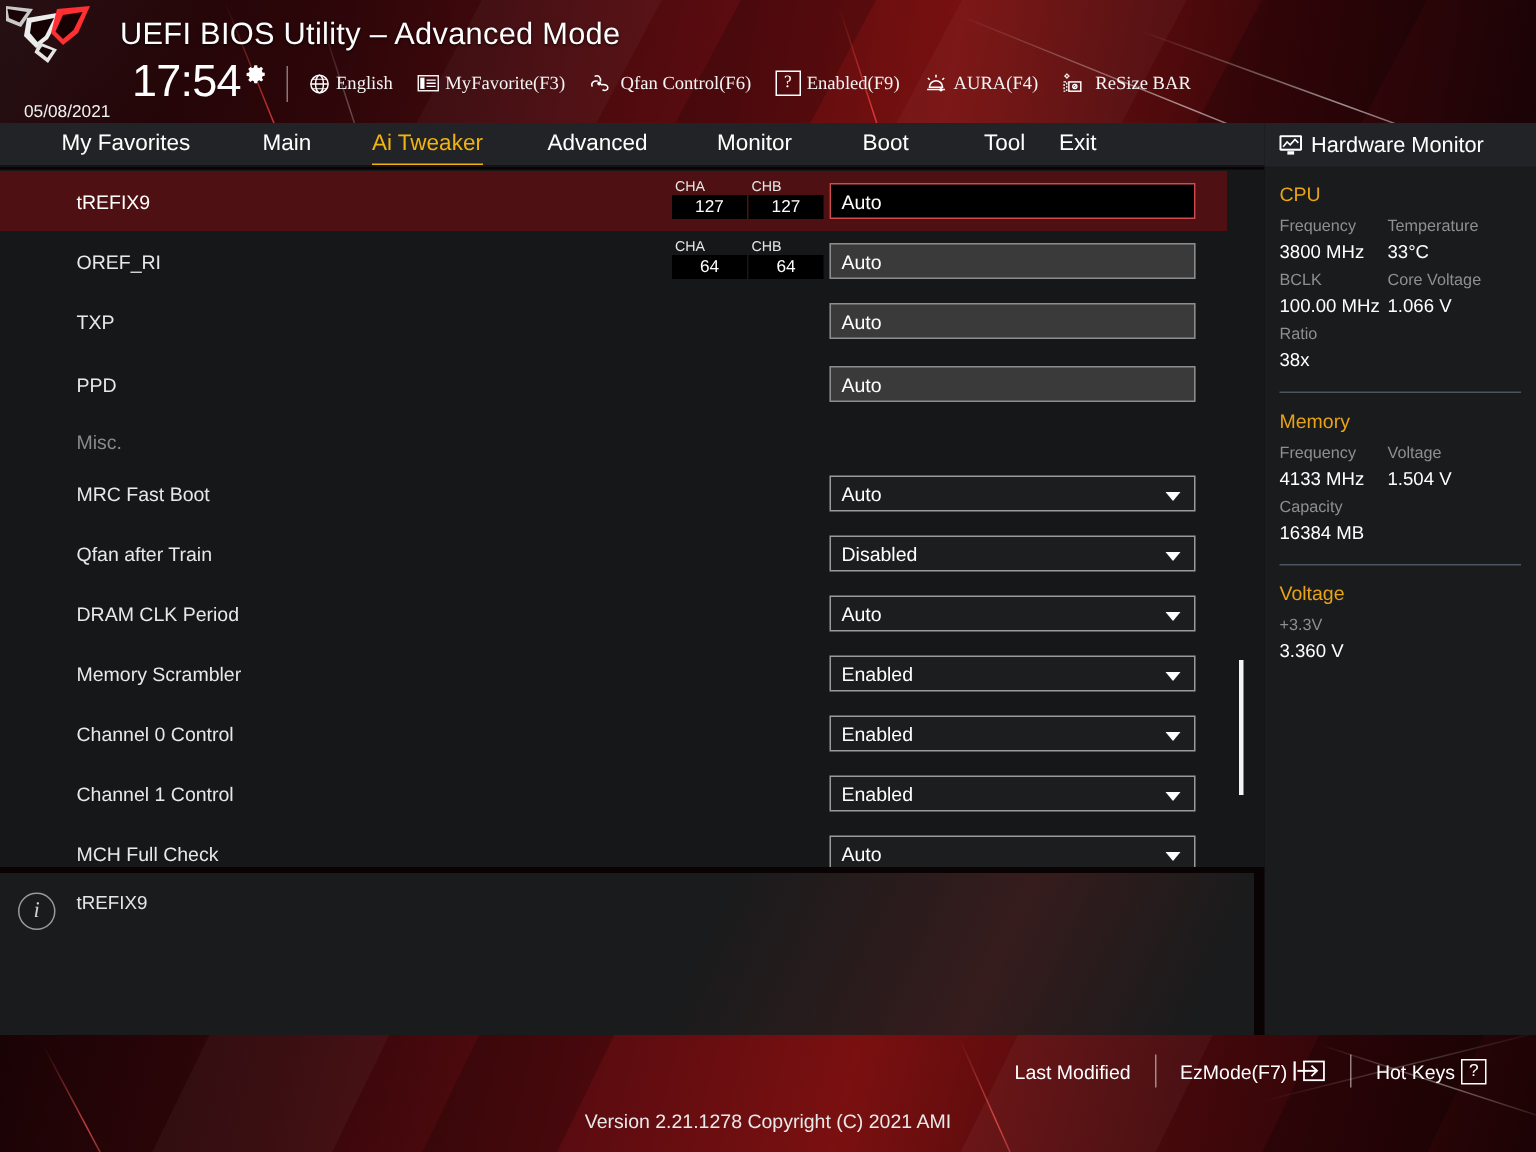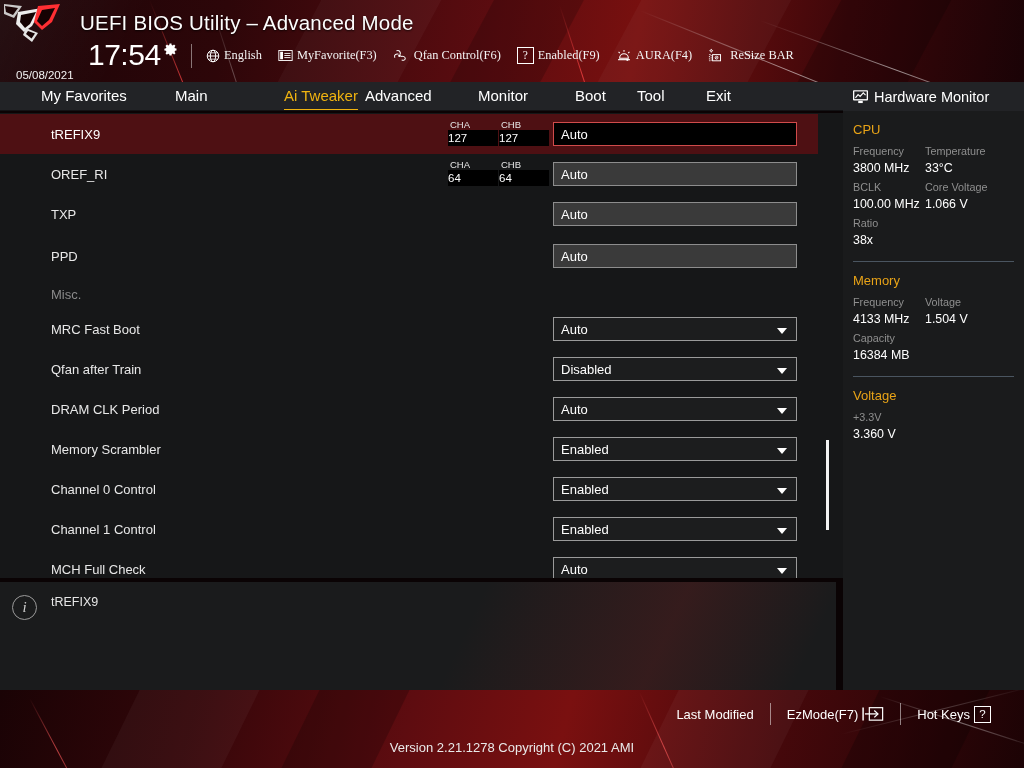--- a/index.html
+++ b/index.html
@@ -102,21 +102,21 @@
     white-space: nowrap;
   }
   .row.selected .row-label { color: #ffffff; }
   .row-section .row-label { color: #8a8a8a; }
 
   
   .chbadge { position: absolute; top: 5px; width: 50px; text-align: left; }
   .chbadge .ch-name { font-size: 9.5px; color: #e6e6e6; padding-left: 2px; line-height: 11px; }
   .chbadge .ch-val {
     background: #000; color: #ffffff; font-size: 11.5px;
-    height: 16px; line-height: 16px; text-align: left; width: 50px;
+    height: 16px; line-height: 16px; text-align: center; width: 50px;
   }
 
   
   .field {
     position: absolute; left: 553px; width: 244px; height: 24px;
     border: 1px solid #8d8d8d; background: #3a3a3a;
     font-size: 13px; color: #ffffff; display: flex; align-items: center;
     padding-left: 7px;
   }
   .field.focused {
@@ -313,25 +313,25 @@
           <line x1="8.2" y1="12.3" x2="10.8" y2="9.7" stroke="#fff" stroke-width="1"></line>
         </svg>
         <span>ReSize BAR</span>
       </div>
     </div>
   </div>
 
   <div class="menubar" id="menubar">
       <div class="menu-item" style="position: absolute; left: 41px; top: 5px;"><span>My Favorites</span></div>
       <div class="menu-item" style="position: absolute; left: 175px; top: 5px;"><span>Main</span></div>
-      <div class="menu-item active" style="position: absolute; left: 248px; top: 5px; margin-left: 36px;"><span>Ai Tweaker</span></div>
+      <div class="menu-item active" style="position: absolute; left: 248px; top: 5px;"><span>Ai Tweaker</span></div>
       <div class="menu-item" style="position: absolute; left: 365px; top: 5px;"><span>Advanced</span></div>
       <div class="menu-item" style="position: absolute; left: 478px; top: 5px;"><span>Monitor</span></div>
       <div class="menu-item" style="position: absolute; left: 575px; top: 5px;"><span>Boot</span></div>
-      <div class="menu-item" style="position: absolute; left: 637px; top: 5px;"><span>Tool</span></div>
+      <div class="menu-item" style="position: absolute; left: 656px; top: 5px;"><span>Tool</span></div>
       <div class="menu-item" style="position: absolute; left: 706px; top: 5px;"><span>Exit</span></div>
     </div>
 
   <div class="content" id="content">
     <div class="scrolltrack"></div>
     <div class="scrollthumb" style="top:327px;height:90px;"></div>
   <div class="row selected" style="top: 1px;">
         <div class="row-label">tREFIX9</div>
         <div class="chbadge" style="left: 448px;">
           <div class="ch-name">CHA</div>

